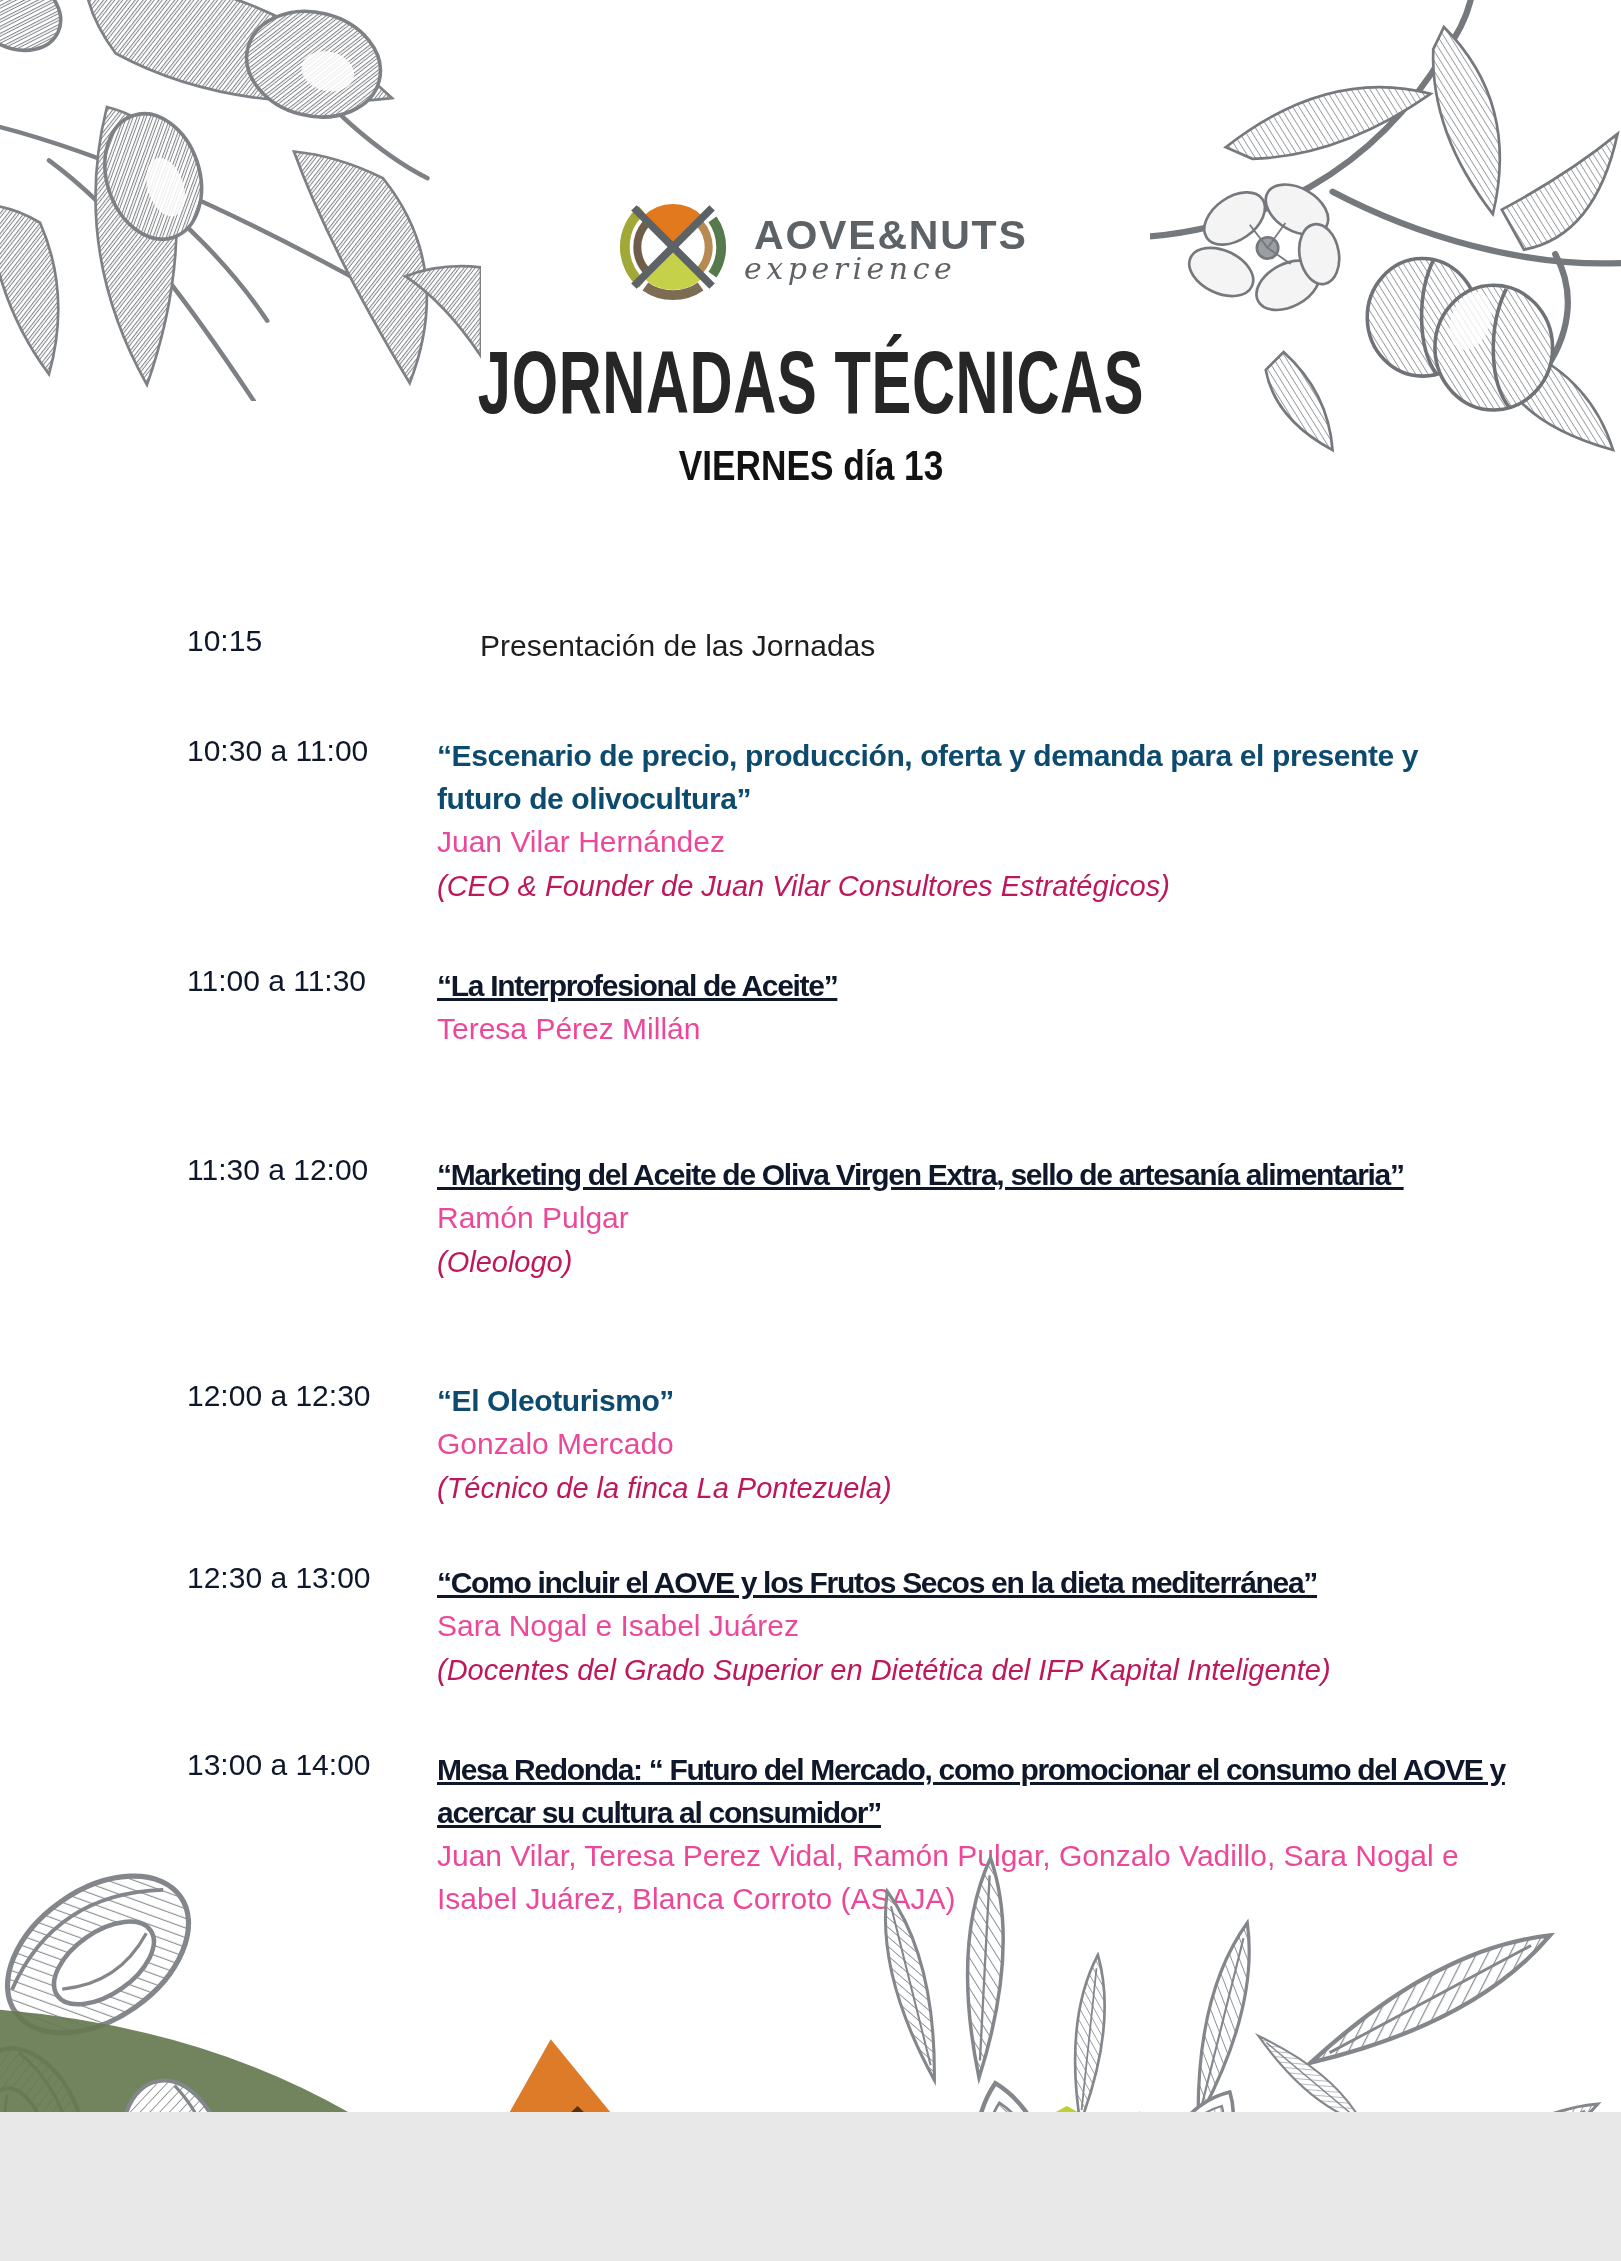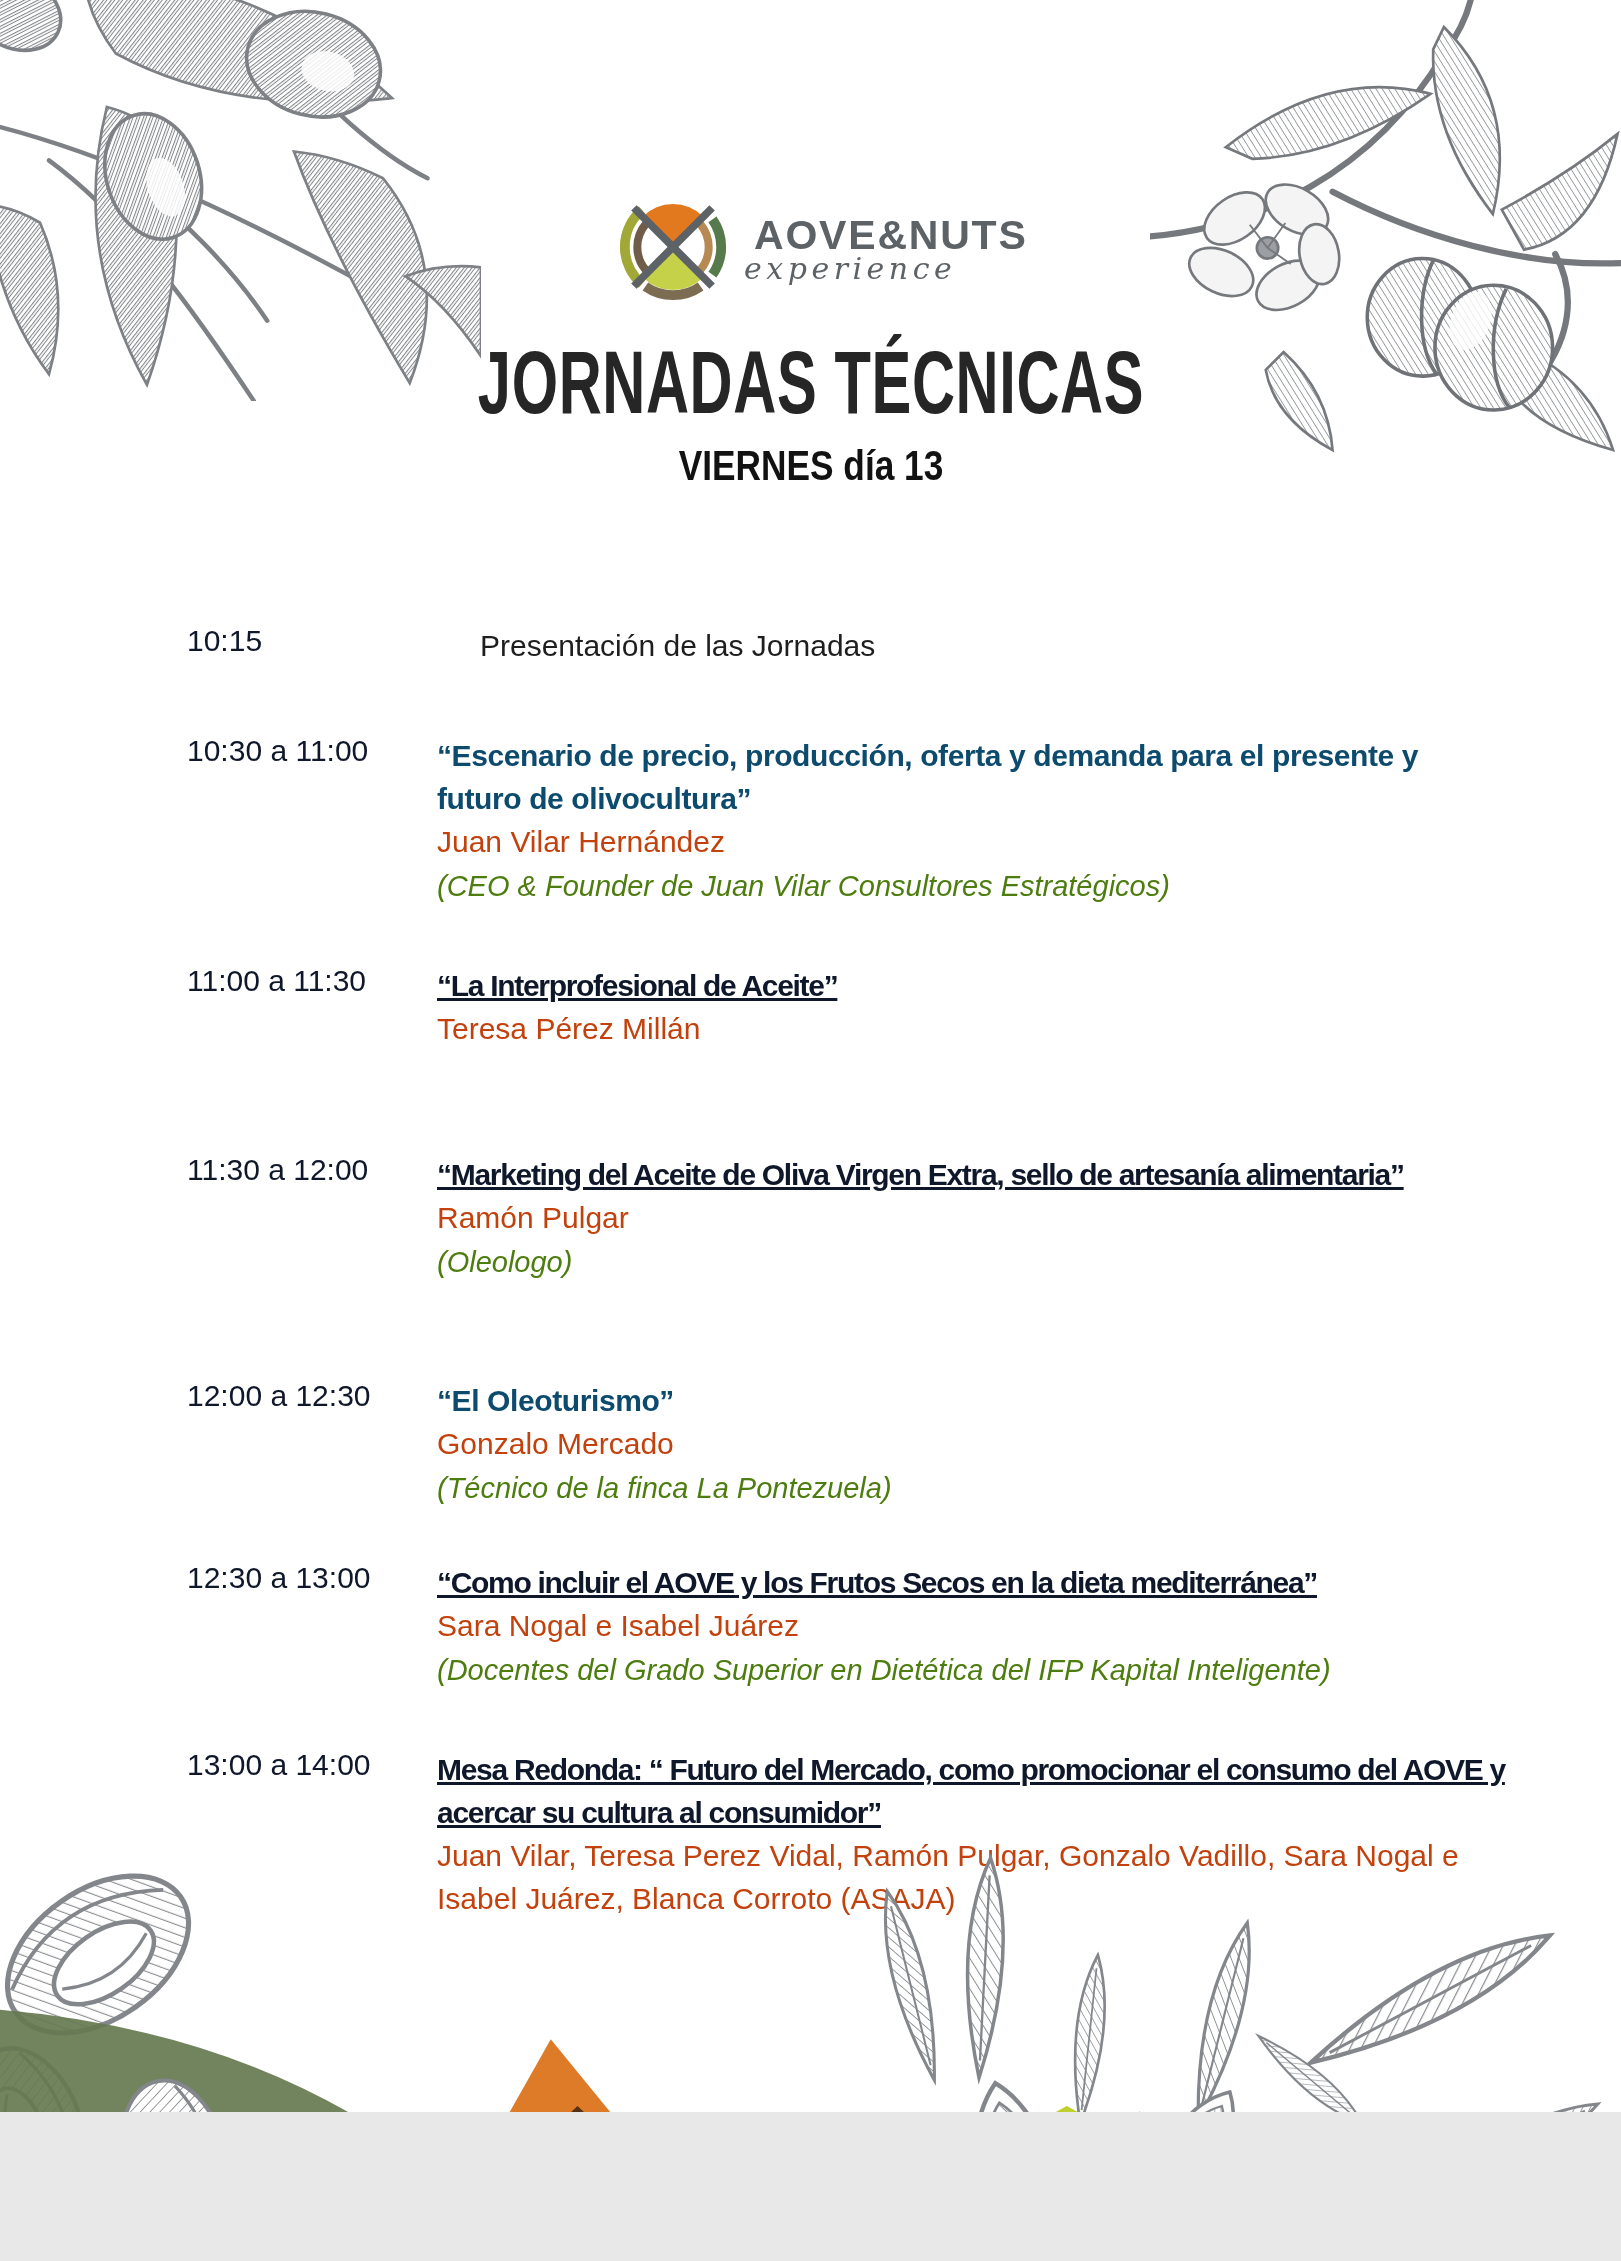--- a/index.html
+++ b/index.html
@@ -21,22 +21,22 @@
   .subtitle{position:absolute; left:0; top:442px; width:1622px; text-align:center;
     font-size:42px; font-weight:bold; color:#121212;
     transform:scaleX(0.84); transform-origin:50% 50%; white-space:nowrap;}
   
   .row{position:absolute; left:0; width:1622px;}
   .time{position:absolute; left:187px; top:0; font-size:30px; color:#0f172a; white-space:nowrap;}
   .content{position:absolute; left:437px; top:0; width:1069px; font-size:30px; line-height:43px;}
   .t-plain{font-weight:normal;margin-left:43px;}
   .t-bold{font-weight:bold; letter-spacing:-0.4px; color:#0c4a6e;}
   .t-cond{font-weight:bold; letter-spacing:-1.3px; color:#0f172a;text-decoration:underline;}
-  .speaker{font-weight:normal; color:#c2410c;}
-  .role{font-style:italic; font-size:29px; color:#4d7c0f; margin-top:1.8px;}
+  .speaker{font-weight:normal; color:#ec4899;}
+  .role{font-style:italic; font-size:29px; color:#be185d; margin-top:1.8px;}
 </style>
 </head>
 <body>
 
 <div class="page">
 
   <svg class="deco" style="left:0;top:0" width="481" height="401" viewBox="0 0 540 450" aria-hidden="true">
     <defs>
       <pattern id="hatchTL" width="7" height="7" patternUnits="userSpaceOnUse" patternTransform="rotate(38)">
         <rect width="7" height="7" fill="#ffffff"></rect>

